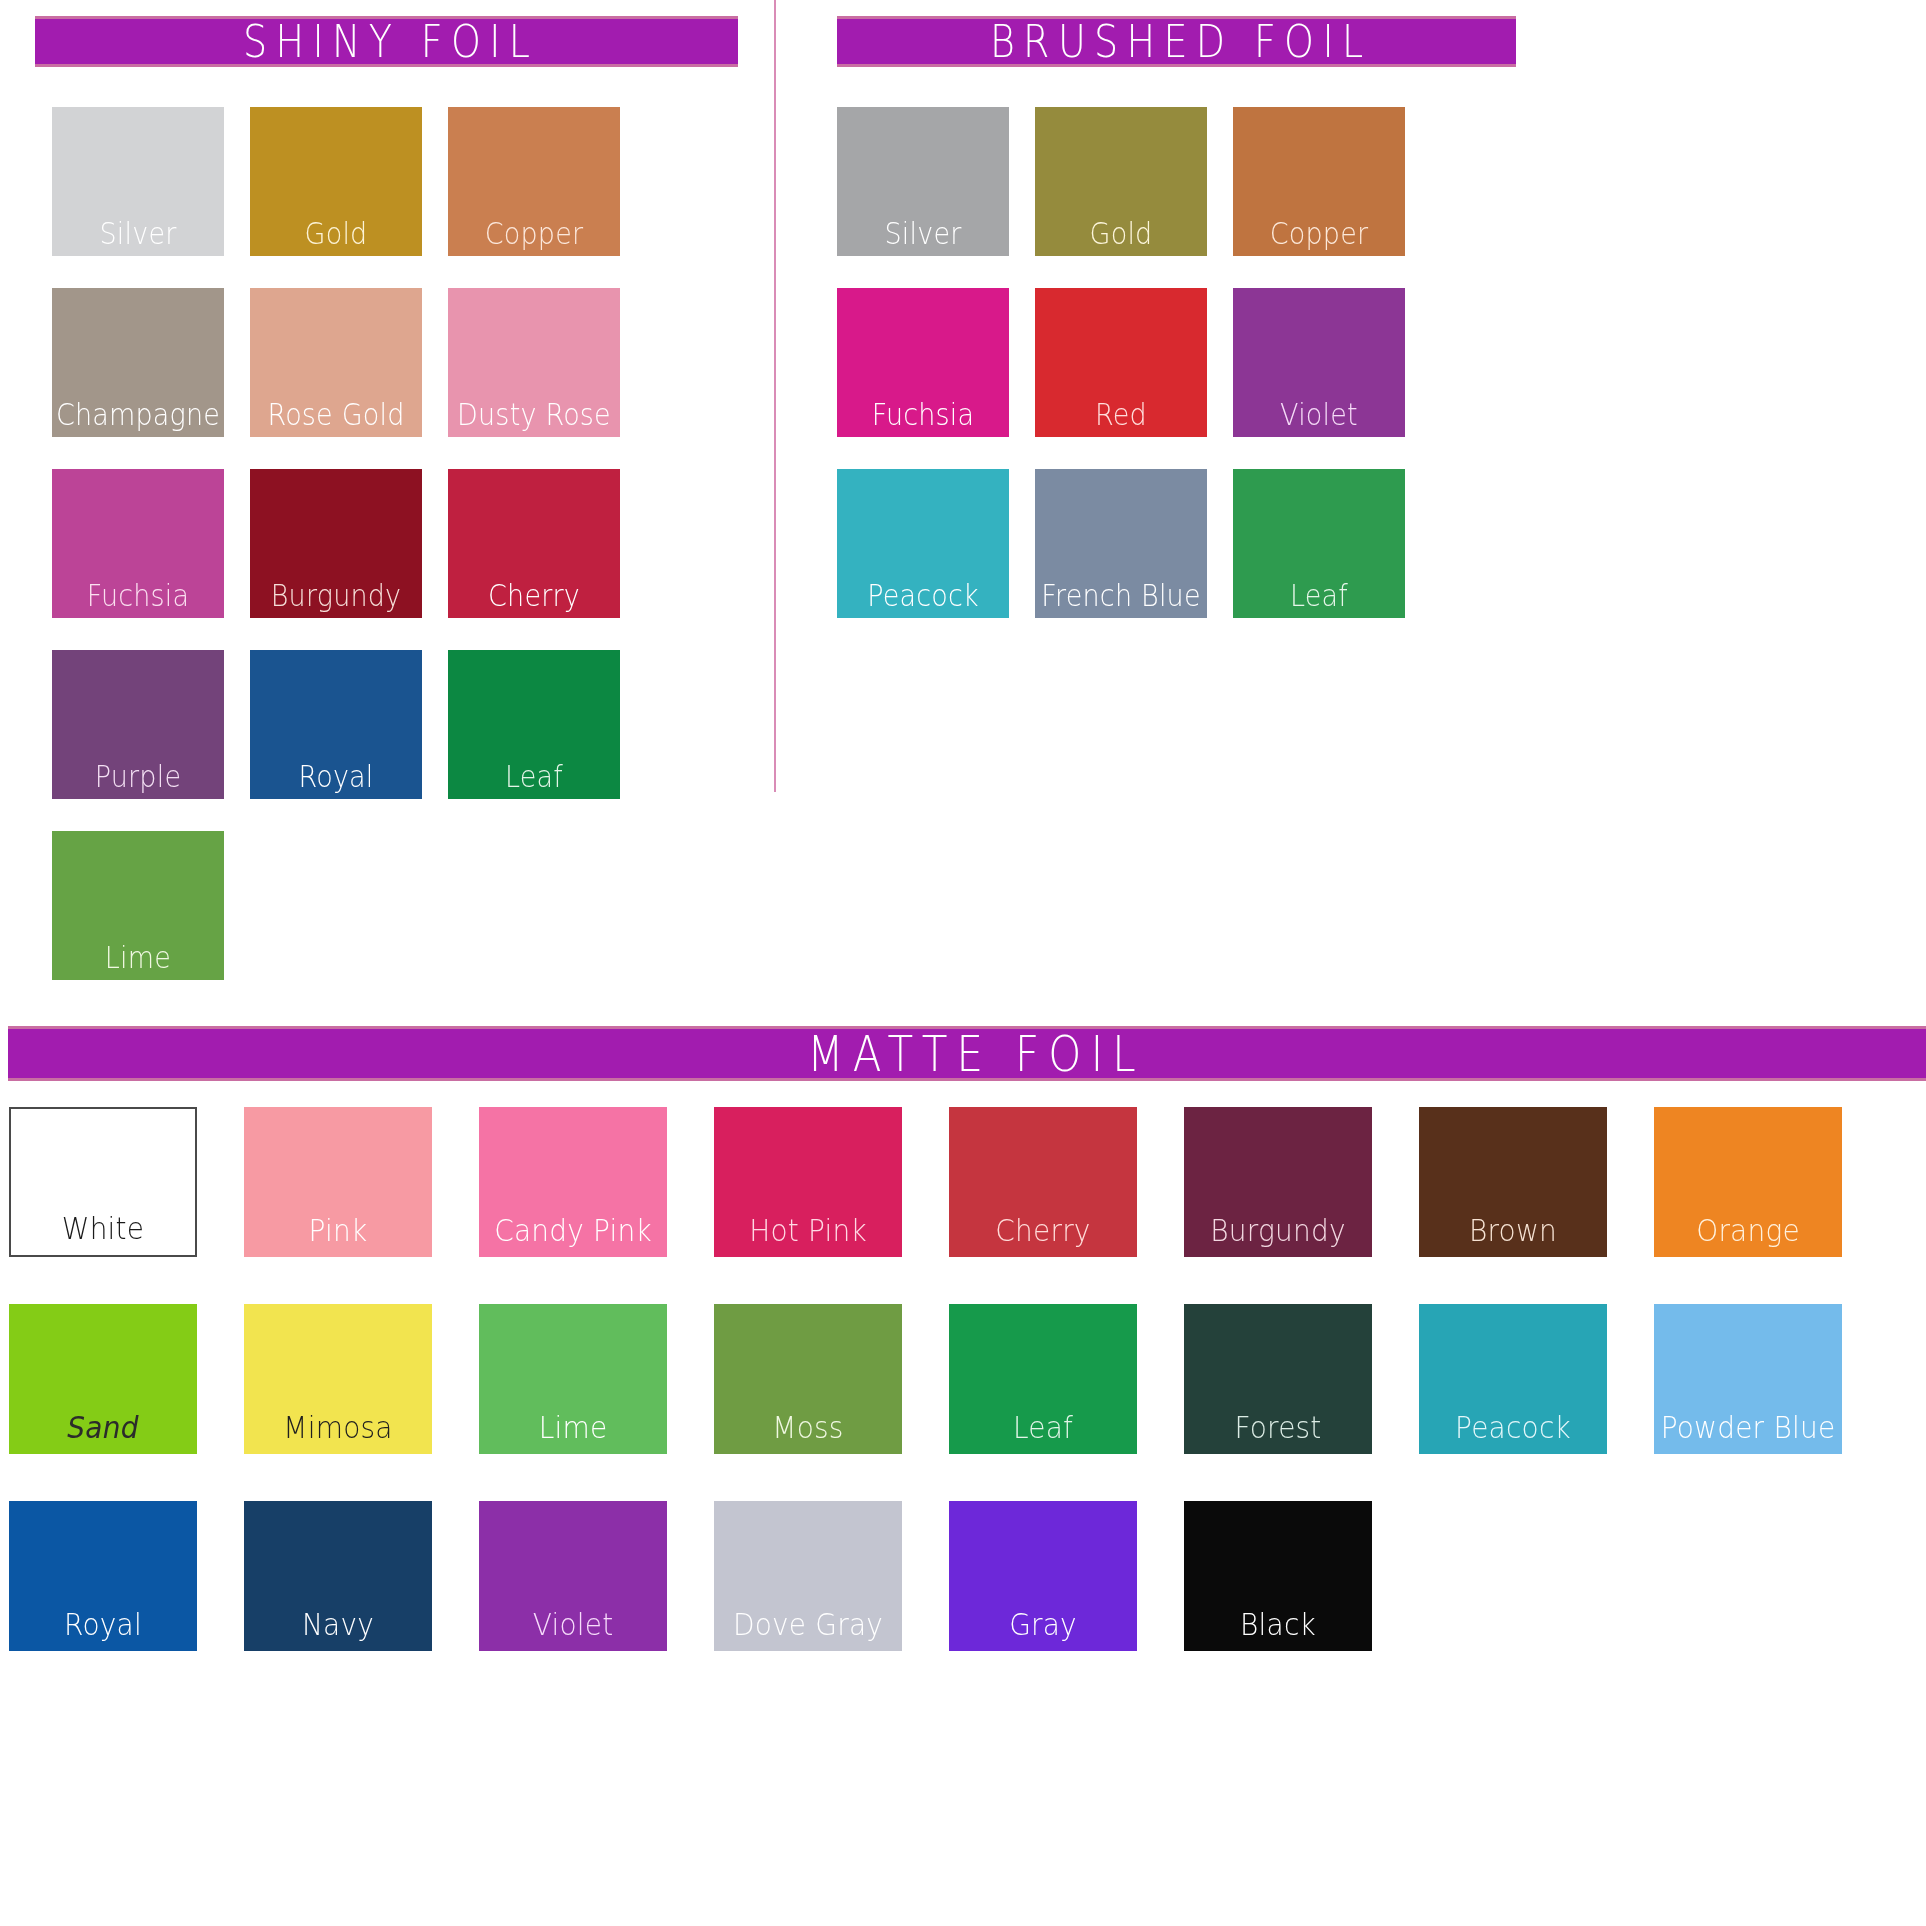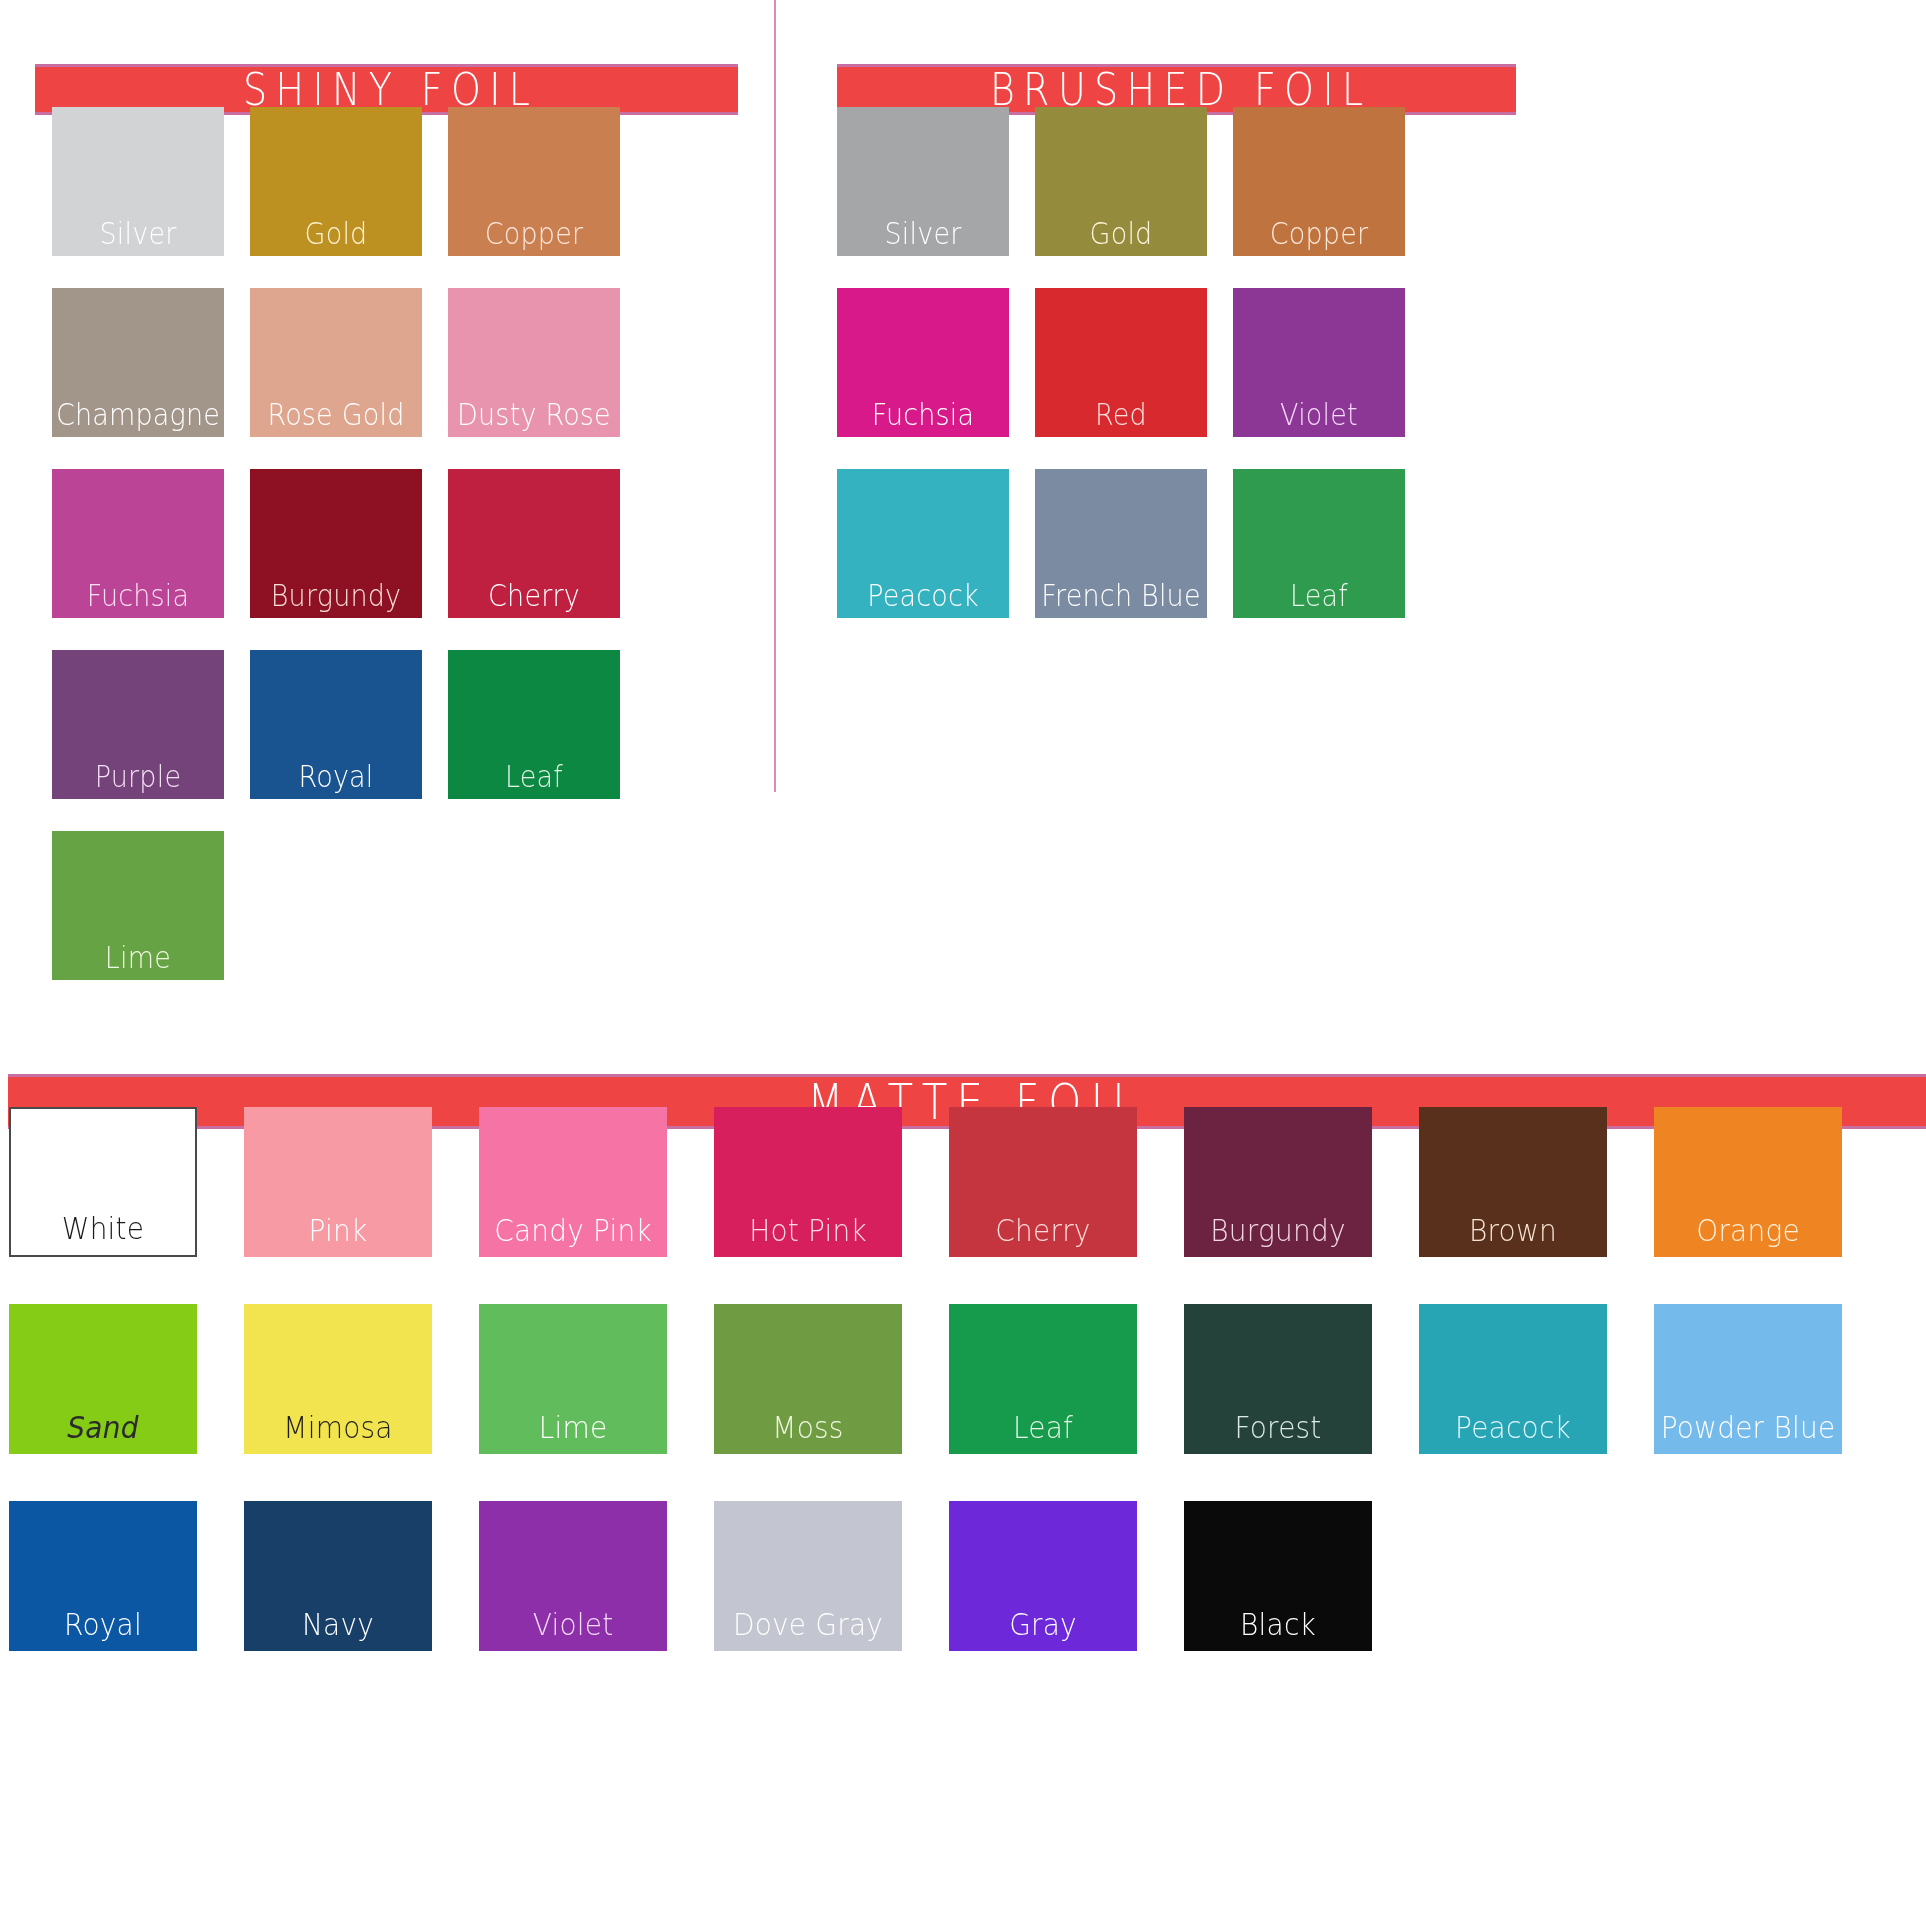--- a/index.html
+++ b/index.html
@@ -7,27 +7,26 @@
     width: 1927px; height: 1927px;
     background: #ffffff;
     font-family: "Liberation Sans", sans-serif;
     overflow: hidden;
   }
   .page { position: relative; width: 1927px; height: 1927px; background:#fff; }
 
   
   .section-header {
     position: absolute;
-    background: #ef4444;
+    background: #a21caf;
     border-top: 3px solid #c96ea2;
     border-bottom: 3px solid #c96ea2;
     display: flex;
     align-items: flex-end;
     justify-content: center;
-    margin-top: 48px;
   }
   .section-header .title {
     color: #ffffff;
     font-weight: 300;
     letter-spacing: 0.22em;
     text-indent: 0.22em;
     white-space: nowrap;
     font-family: "DejaVu Sans", sans-serif;
     transform: scaleY(1.18);
   }

